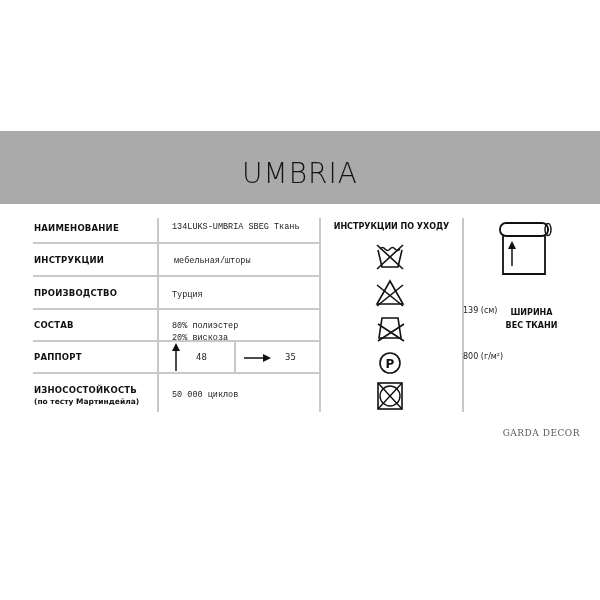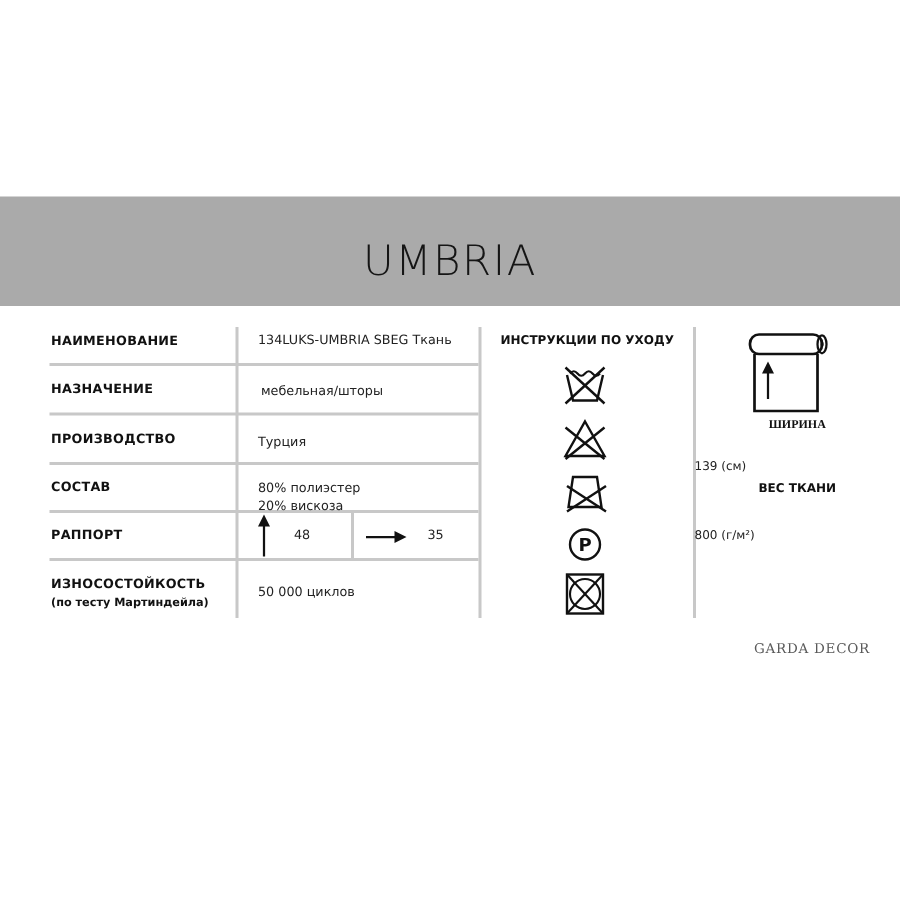--- a/index.html
+++ b/index.html
@@ -5,21 +5,21 @@
     html, body { margin: 0; padding: 0; background: #ffffff; }
     body { width: 600px; height: 600px; position: relative; overflow: hidden; font-family: "DejaVu Sans", sans-serif; color: #1a1a1a; }
     .band { position: absolute; left: 0; top: 131px; width: 600px; height: 73px; background: #aaaaaa; }
     .band-title { position: absolute; left: 0; right: 0; top: 157px; text-align: center; font-family: "DejaVu Sans", sans-serif; font-size: 28px; letter-spacing: 1px; color: #151515; font-weight: 300; }
 
     .hline { position: absolute; height: 2px; background: #c8c8c8; }
     .vline { position: absolute; width: 2px; background: #c8c8c8; }
 
     .label { position: absolute; left: 34px; font-size: 8.5px; font-weight: bold; letter-spacing: 0.2px; color: #111; }
     .label small { display: block; font-size: 7.5px; font-weight: bold; margin-top: 2px; letter-spacing: 0; }
-    .val { position: absolute; left: 172px; font-size: 8.5px; color: #222; line-height: 12px; }
+    .val { position: absolute; left: 172px; font-size: 8.5px; color: #222; line-height: 12px; font-family: Liberation Mono, monospace; }
 
     .care-title { position: absolute; left: 320px; width: 143px; top: 222px; text-align: center; font-size: 8px; font-weight: bold; color: #111; }
     .care-icon { position: absolute; left: 372px; width: 36px; height: 30px; }
     .care-icon svg { width: 100%; height: 100%; display: block; }
 
     .roll { position: absolute; left: 492px; top: 218px; width: 64px; height: 62px; }
     .right-label { position: absolute; left: 463px; width: 137px; text-align: center; font-size: 8px; font-weight: bold; color: #111; }
     .right-val { position: absolute; left: 463px; width: 137px; font-size: 8px; color: #222; }
 
     .brand { position: absolute; left: 470px; top: 428px; width: 110px; text-align: right; font-family: "DejaVu Serif", serif; font-size: 9px; letter-spacing: 0.5px; color: #5a5a5a; }
@@ -39,21 +39,21 @@
 <div class="hline" style="left:33px; width:286px; top:372px;"></div>
 
 <div class="vline" style="left:157px; top:218px; height:194px;"></div>
 <div class="vline" style="left:234px; top:341px; height:32px;"></div>
 <div class="vline" style="left:319px; top:218px; height:194px;"></div>
 <div class="vline" style="left:462px; top:218px; height:194px;"></div>
 
 <div class="label" style="top:223px;">НАИМЕНОВАНИЕ</div>
 <div class="val" style="top:221px;">134LUKS-UMBRIA SBEG Ткань</div>
 
-<div class="label" style="top:255px;">НАЗНАЧЕНИЕ</div>
+<div class="label" style="top:255px;">ИНСТРУКЦИИ</div>
 <div class="val" style="top:255px; left:174px;">мебельная/шторы</div>
 
 <div class="label" style="top:288px;">ПРОИЗВОДСТВО</div>
 <div class="val" style="top:289px;">Турция</div>
 
 <div class="label" style="top:320px;">СОСТАВ</div>
 <div class="val" style="top:320px;">
   <div>80% полиэстер</div>
   <div>20% вискоза</div>
 </div>
@@ -124,18 +124,18 @@
   <svg viewBox="0 0 64 62" width="64" height="62">
     <rect x="8" y="5" width="48" height="13" rx="6" fill="none" stroke="#111" stroke-width="1.8"></rect>
     <ellipse cx="56" cy="11.5" rx="3" ry="6" fill="none" stroke="#111" stroke-width="1.5"></ellipse>
     <ellipse cx="56" cy="11.5" rx="1" ry="2" fill="#111"></ellipse>
     <path d="M11 18 L11 56 L53 56 L53 18" fill="none" stroke="#111" stroke-width="1.8"></path>
     <line x1="20" y1="25" x2="20" y2="48" stroke="#111" stroke-width="1.5"></line>
     <polygon points="20,23 16,31 24,31" fill="#111"></polygon>
   </svg>
 </div>
 
-<div class="right-label" style="top:278px;font-family:Liberation Serif, serif;">ШИРИНА</div>
+<div class="right-label" style="top:308px;">ШИРИНА</div>
 <div class="right-val" style="top:306px;">139 (см)</div>
 <div class="right-label" style="top:321px;">ВЕС ТКАНИ</div>
 <div class="right-val" style="top:352px;">800 (г/м²)</div>
 
 <div class="brand">GARDA DECOR</div>
 
 </body></html>

